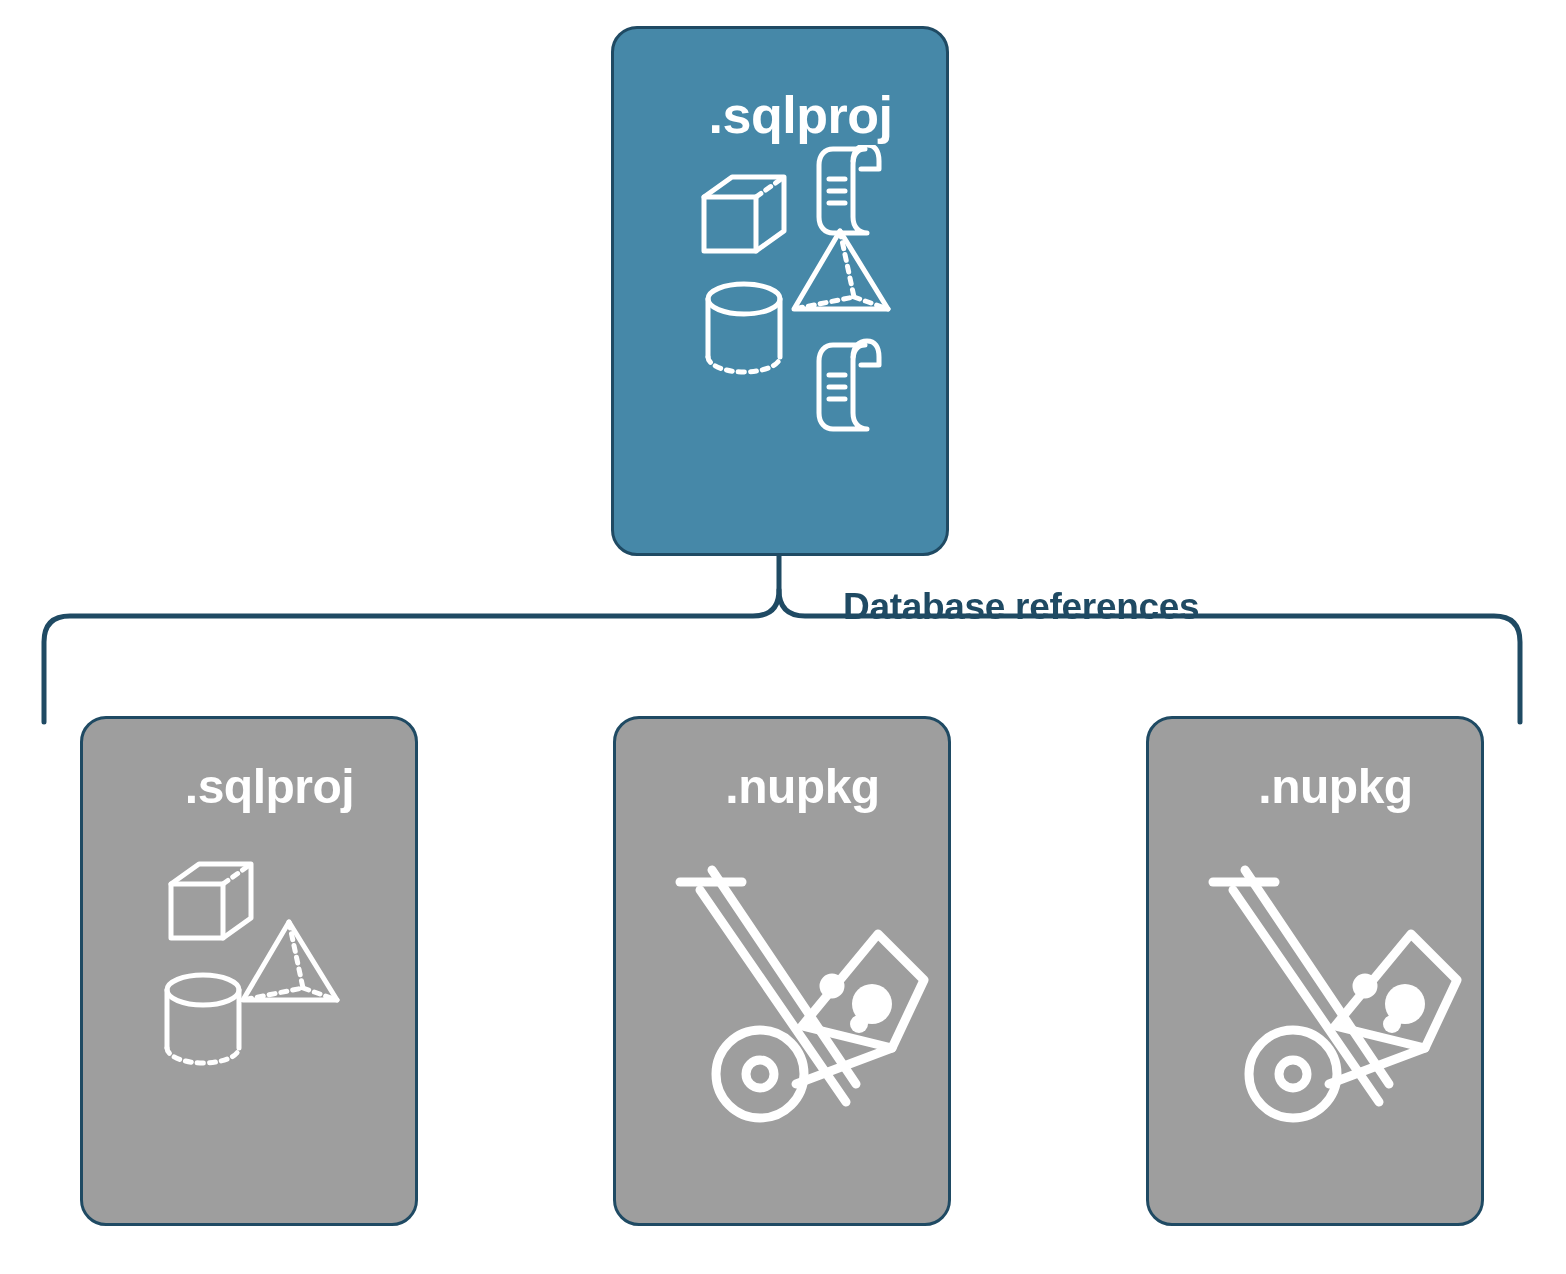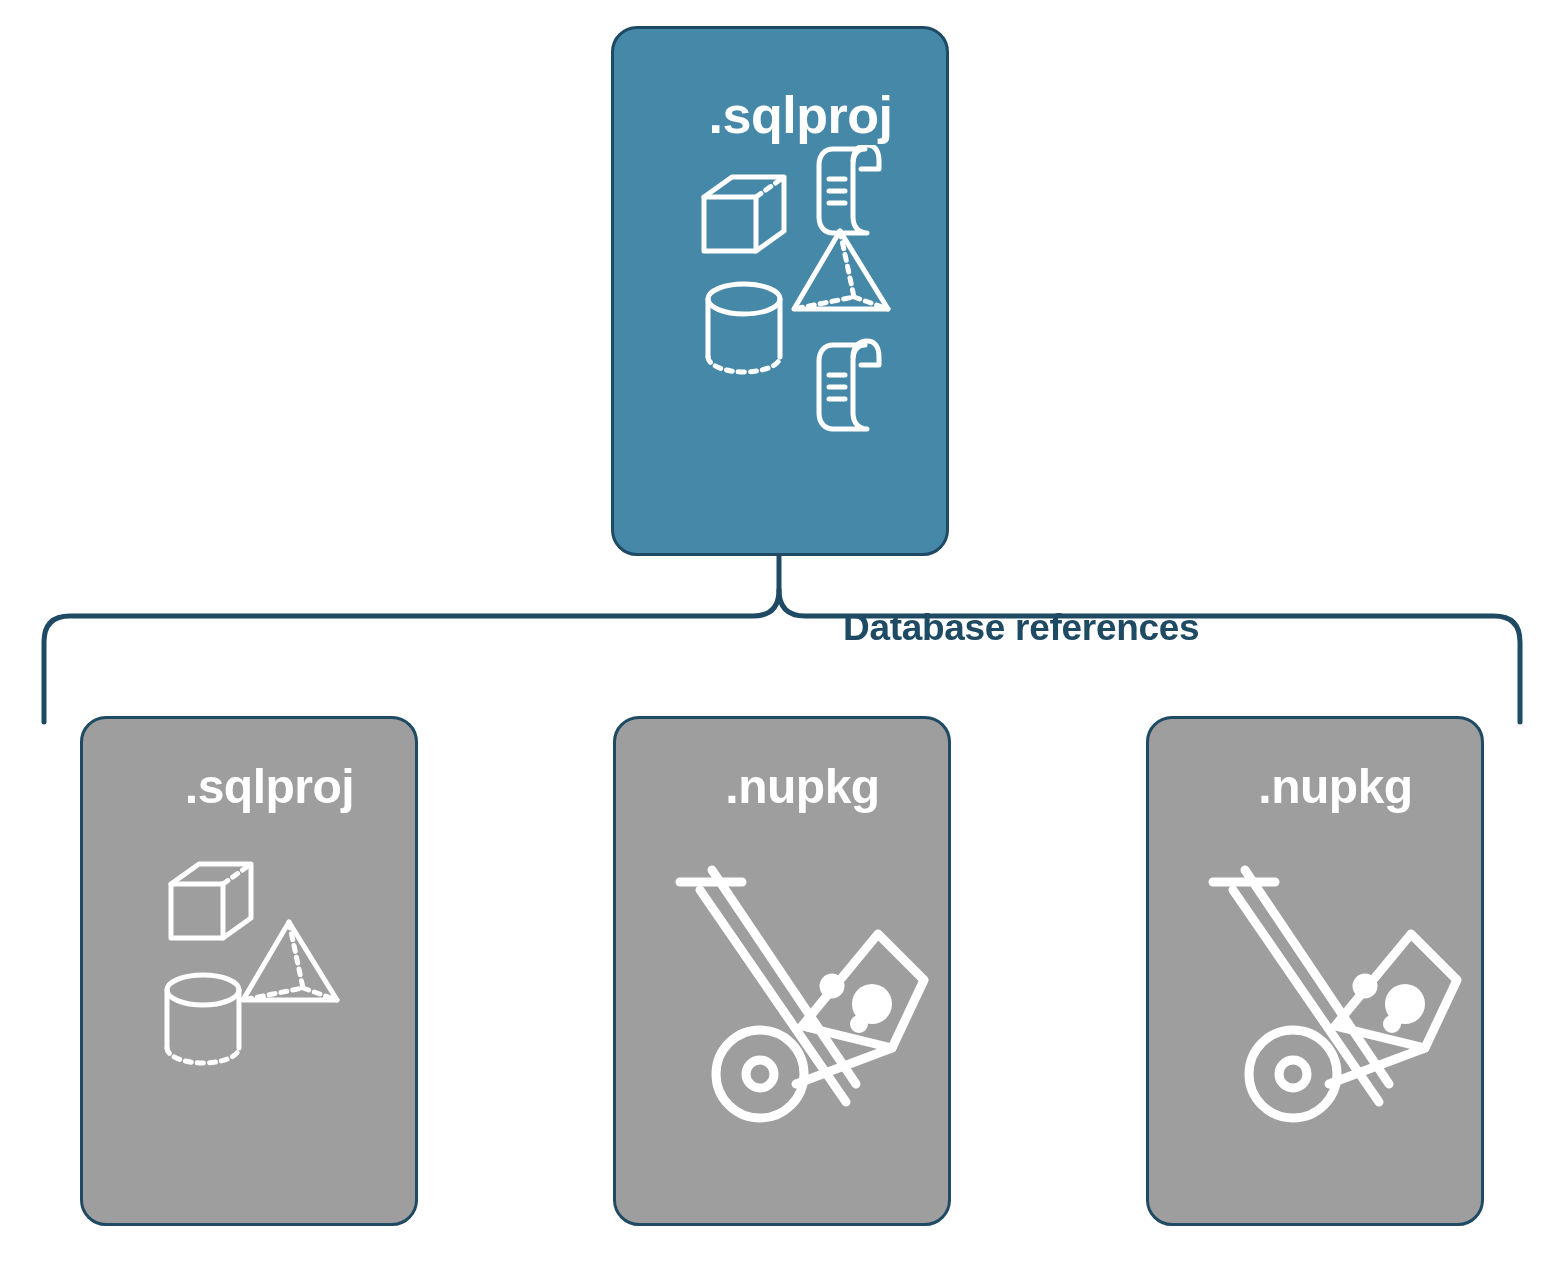--- a/index.html
+++ b/index.html
@@ -73,21 +73,21 @@
     position: absolute;
     left: 0;
     top: 0;
     width: 1566px;
     height: 1274px;
     pointer-events: none;
   }
   #edge-caption {
     position: absolute;
     left: 843px;
-    top: 607px;
+    top: 586px;
     font-size: 37px;
     font-weight: bold;
     color: #1f4a63;
     letter-spacing: -0.3px;
     white-space: nowrap;
   }
 </style>
 </head>
 <body>
 

